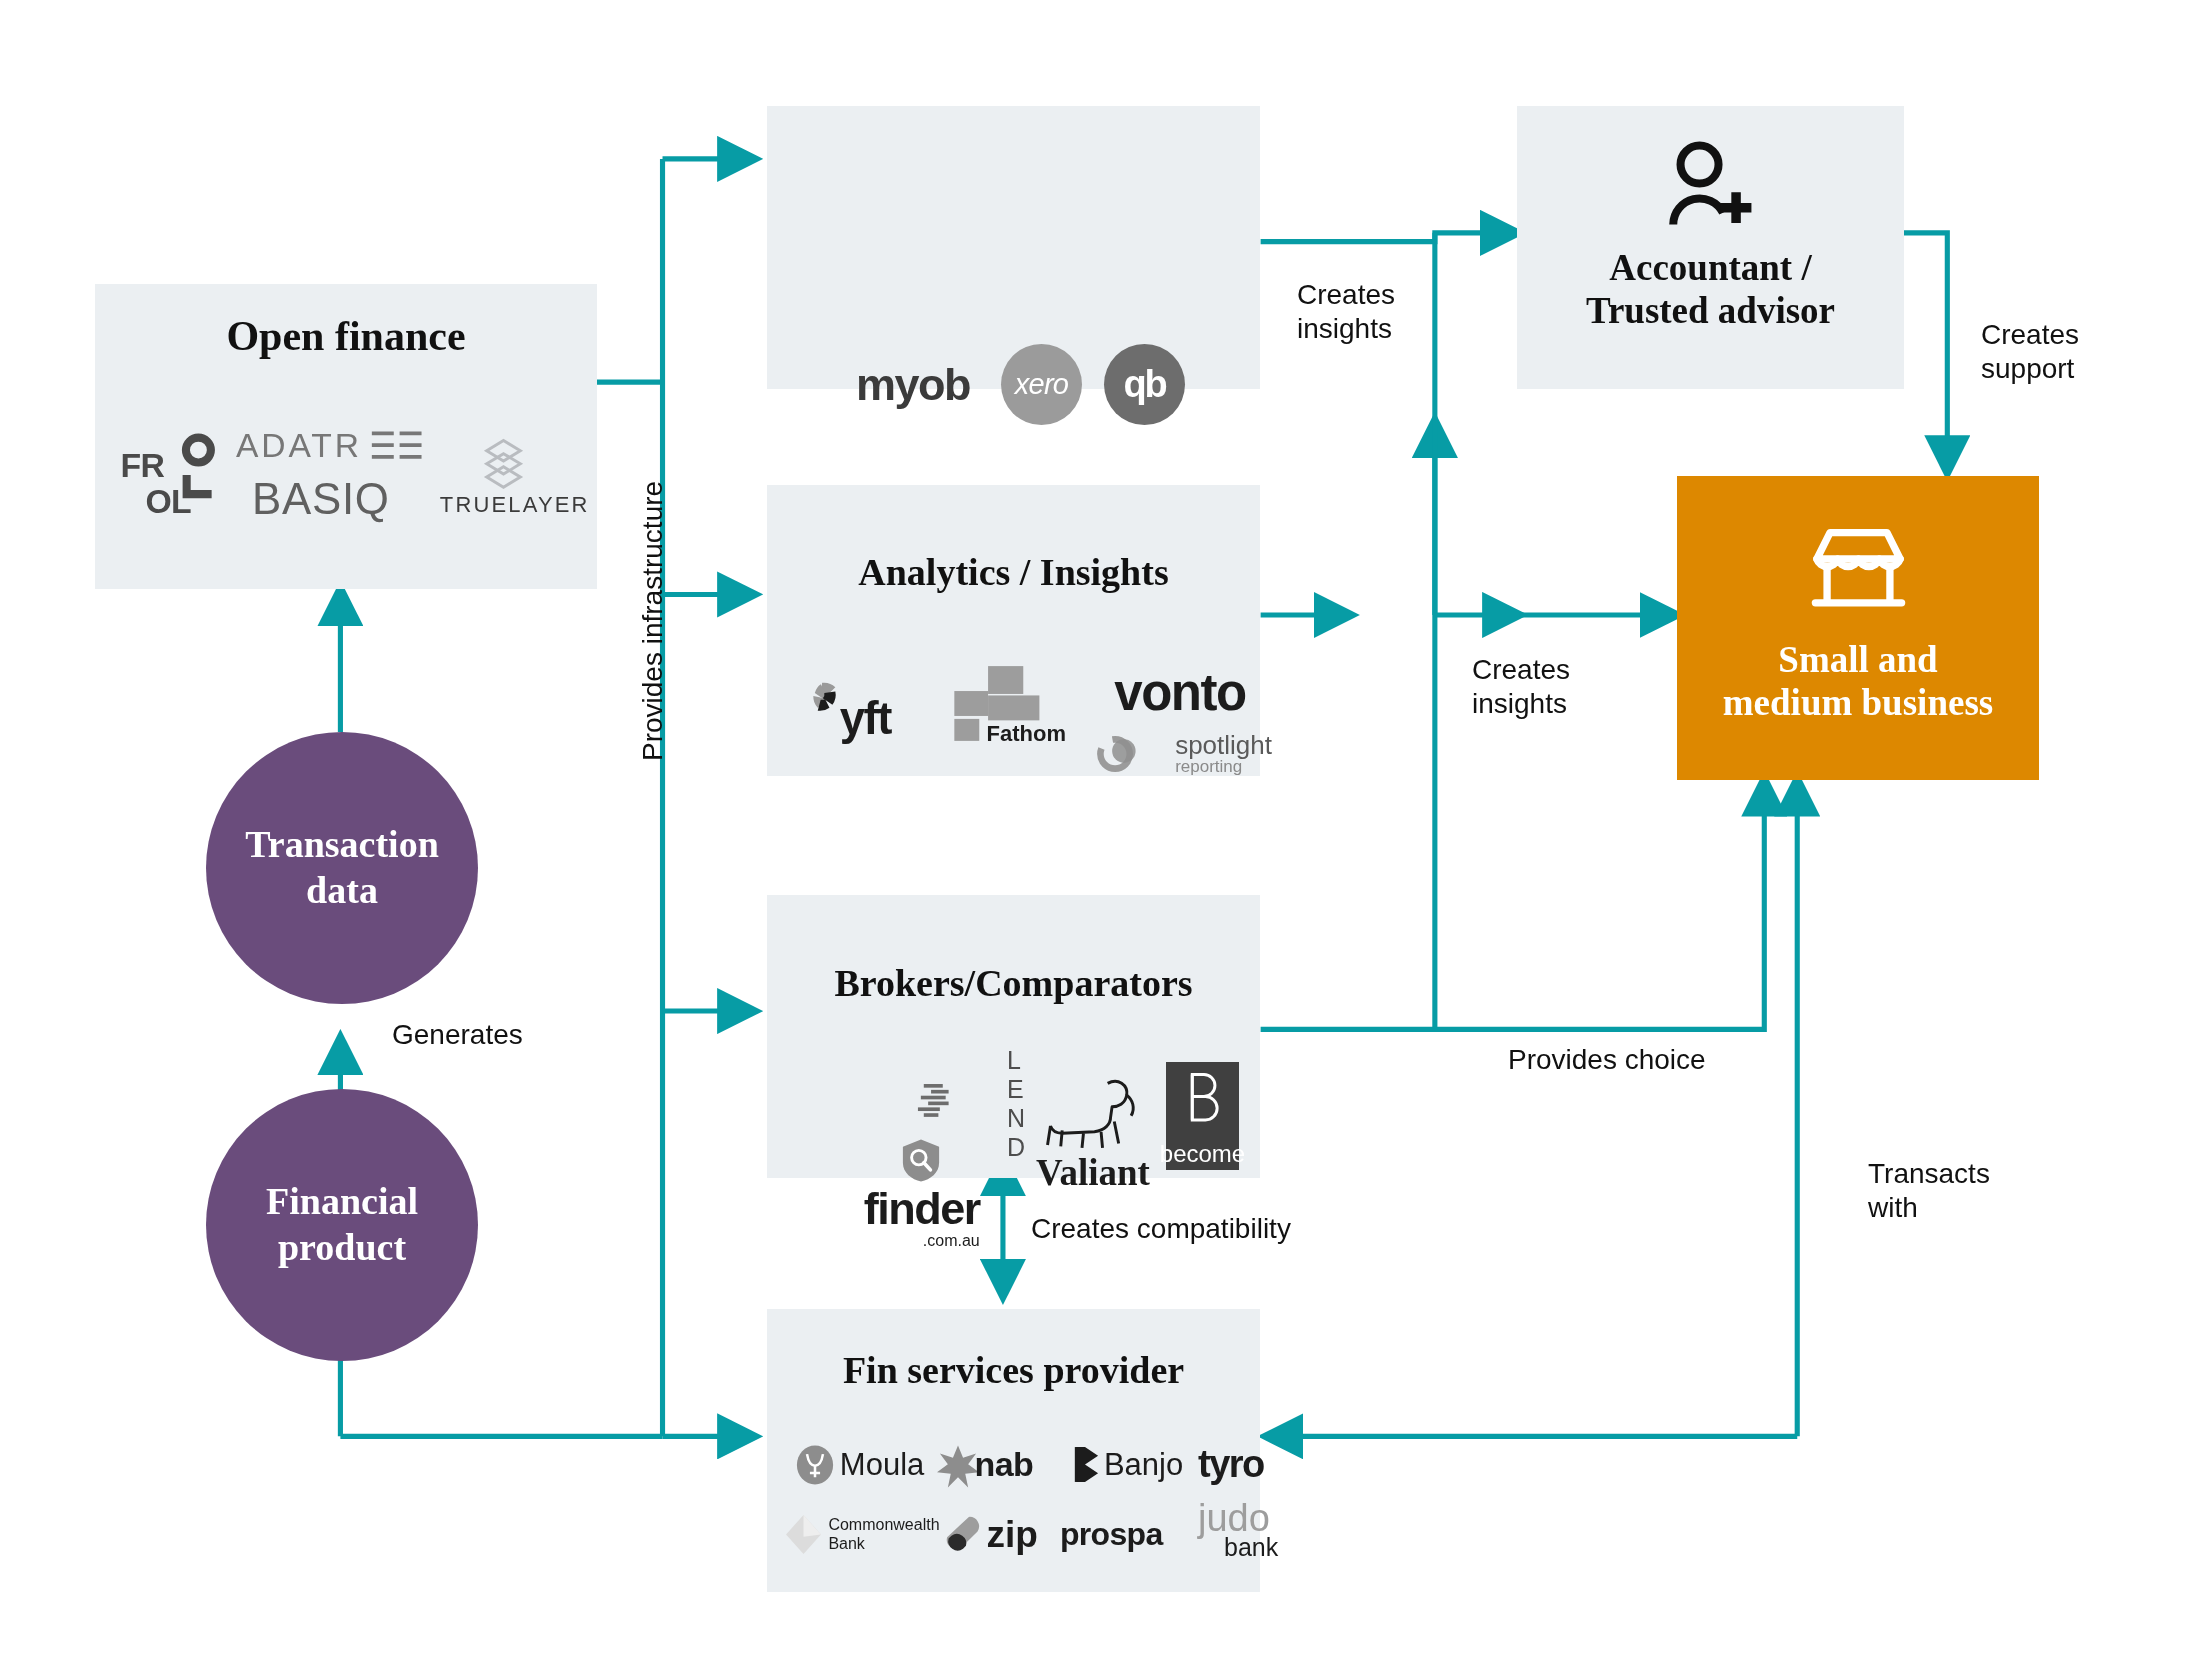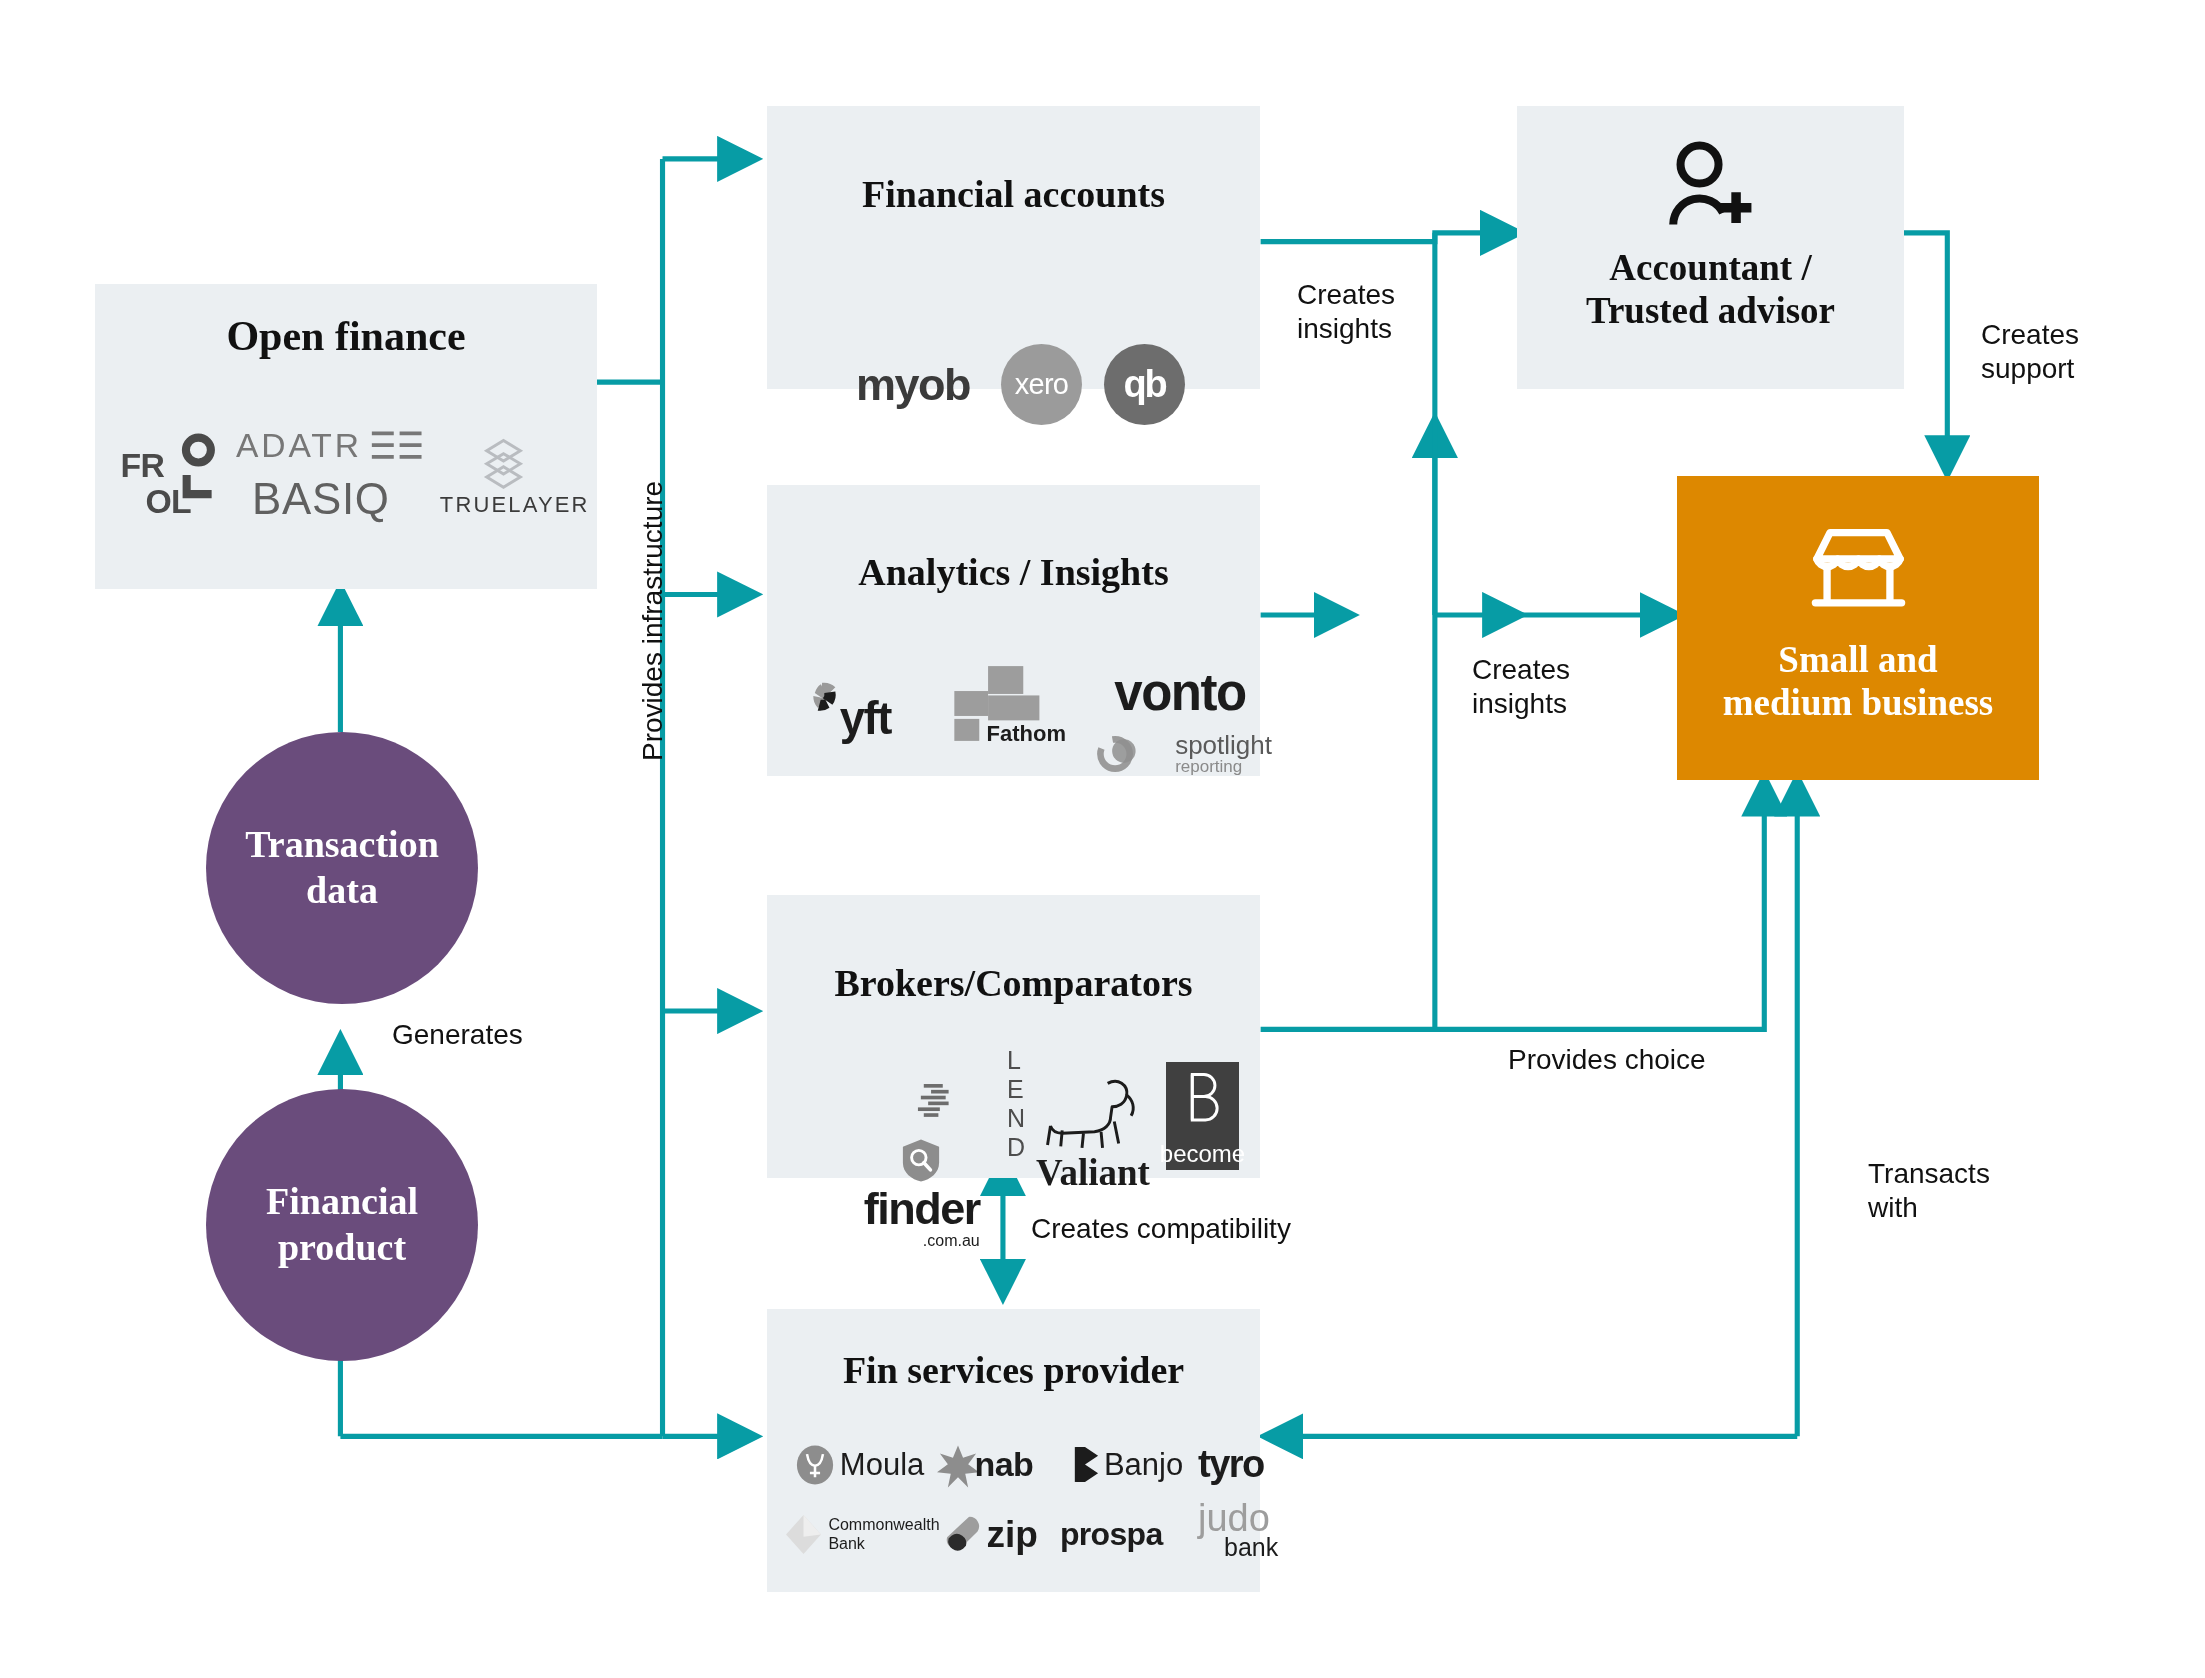--- a/index.html
+++ b/index.html
@@ -136,27 +136,26 @@
   </div>
 
   <div class="circle" style="left:206px;top:1089px;width:272px;height:272px;font-size:38px;">
     <div>
       <div>Financial</div>
       <div>product</div>
     </div>
   </div>
 
   <div class="box" style="left:767px;top:106px;width:493px;height:283px;">
-    <div class="box-title" style="top:67px;font-size:38px;">Financial accounts</div>
     <div class="logos" style="left:44px;top:220px;width:410px;height:117px;gap:22px;">
       <div class="logo" style="width:132px;height:81px;">
         <span class="lg-text" style="font-size:45px;font-weight:bold;color:#3b3b3b;letter-spacing:-1.5px;">myob</span>
       </div>
       <div class="logo circ" style="width:81px;height:81px;background:#9b9b9b;">
-        <span style="font-size:29px;color:#fff;letter-spacing:-0.7px;">xero</span>
+        <span style="font-size:29px;color:#fff;letter-spacing:-0.7px;font-style:italic;">xero</span>
       </div>
       <div class="logo circ" style="width:81px;height:81px;background:#6d6d6d;">
         <span style="font-size:38px;color:#fff;font-weight:bold;letter-spacing:-2.2px;">qb</span>
       </div>
     </div>
   </div>
 
   <div class="box" style="left:767px;top:485px;width:493px;height:291px;">
     <div class="box-title" style="top:66px;font-size:38px;">Analytics / Insights</div>
 

